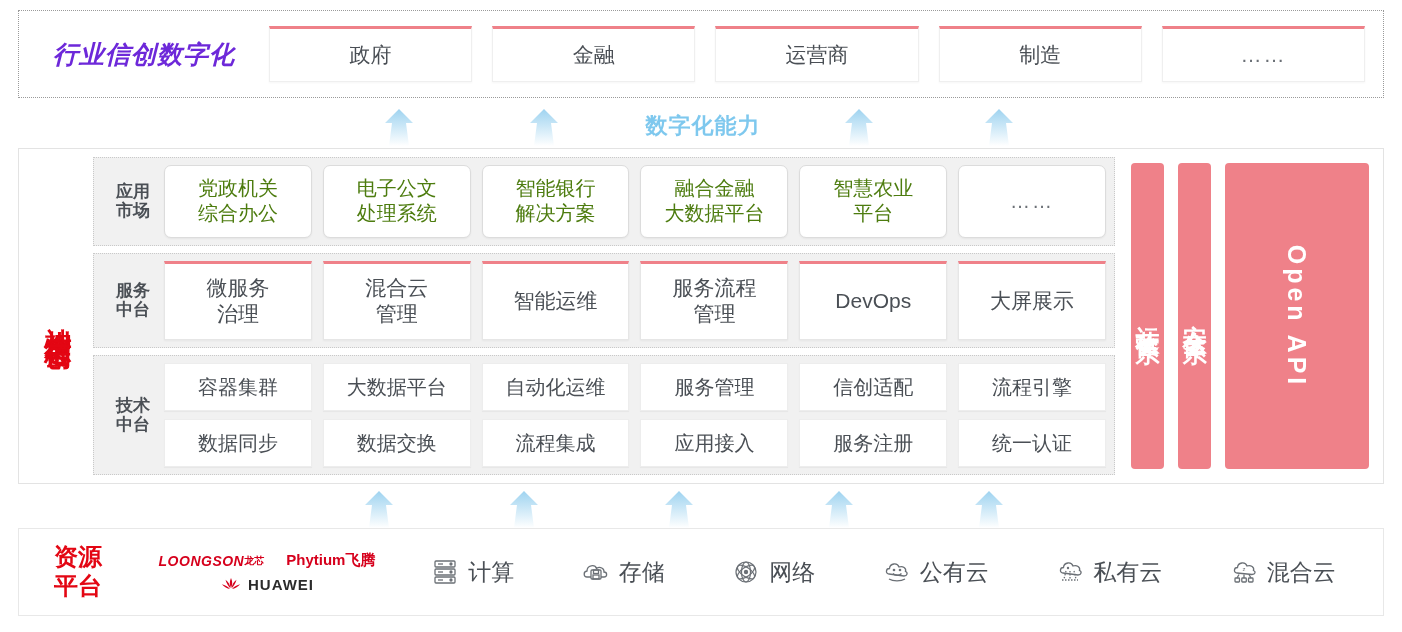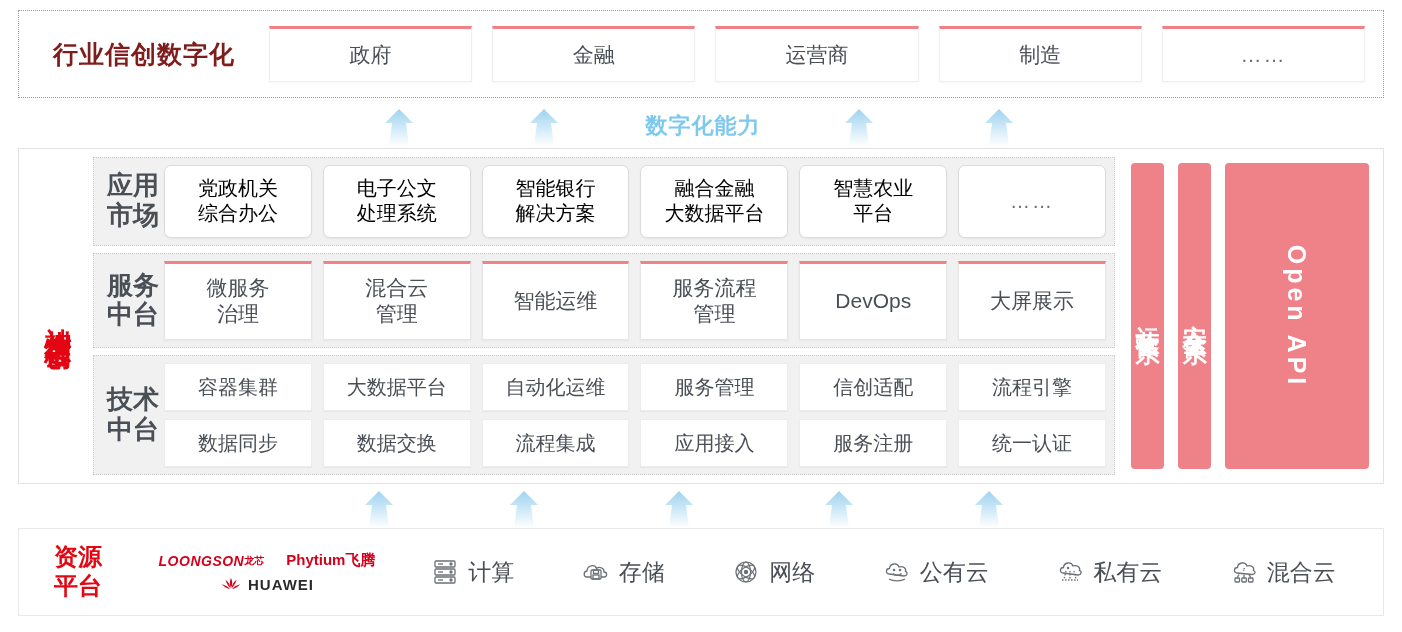--- a/index.html
+++ b/index.html
@@ -15,21 +15,21 @@
   
   .industry-band{
     position:absolute;left:18px;top:10px;width:1366px;height:88px;
     border:1px dotted #9a9a9a;
     box-sizing:border-box;
     display:flex;align-items:center;
   }
   .industry-title{
     width:250px;text-align:center;
     font-size:25px;letter-spacing:1px;
-    color:#7f1d1d;font-weight:bold;
+    color:#6d28d9;font-weight:bold;font-style:italic;
   }
   .industry-cards{
     flex:1;display:flex;gap:20px;padding-right:18px;
   }
   .industry-card{
     flex:1;height:56px;
     background:#fff;
     border:1px solid #efefef;
     border-top:3px solid #ef8189;
     box-sizing:border-box;
@@ -82,29 +82,29 @@
     border:1px dotted #c9c9c9;
     box-sizing:border-box;
     display:flex;align-items:center;
     padding:7px 8px;
   }
   .layer-band.app{height:100px;}
   .layer-band.svc{height:108px;}
   .layer-band.tech{height:136px;}
   .layer-label{
     width:62px;flex:0 0 62px;text-align:center;
-    font-size:26px;font-weight:bold;color:#4a4f55;line-height:1.15;
+    font-size:17px;font-weight:bold;color:#4a4f55;line-height:1.15;
   }
   .layer-cards{flex:1;display:flex;gap:11px;height:100%;}
 
   
   .app-card{
     flex:1;background:#fff;border:1px solid #dcdcdc;border-radius:7px;
     display:flex;align-items:center;justify-content:center;text-align:center;
-    font-size:20px;color:#000000;line-height:1.28;
+    font-size:20px;color:#4d7c0f;line-height:1.28;
     box-shadow:0 1px 2px rgba(0,0,0,0.05);
     box-sizing:border-box;
   }
   .app-card.ellipsis{color:#6b7076;letter-spacing:2px;}
 
   
   .svc-card{
     flex:1;background:#fff;border:1px solid #e6e6e6;
     border-top:3px solid #ef8189;
     display:flex;align-items:center;justify-content:center;text-align:center;

